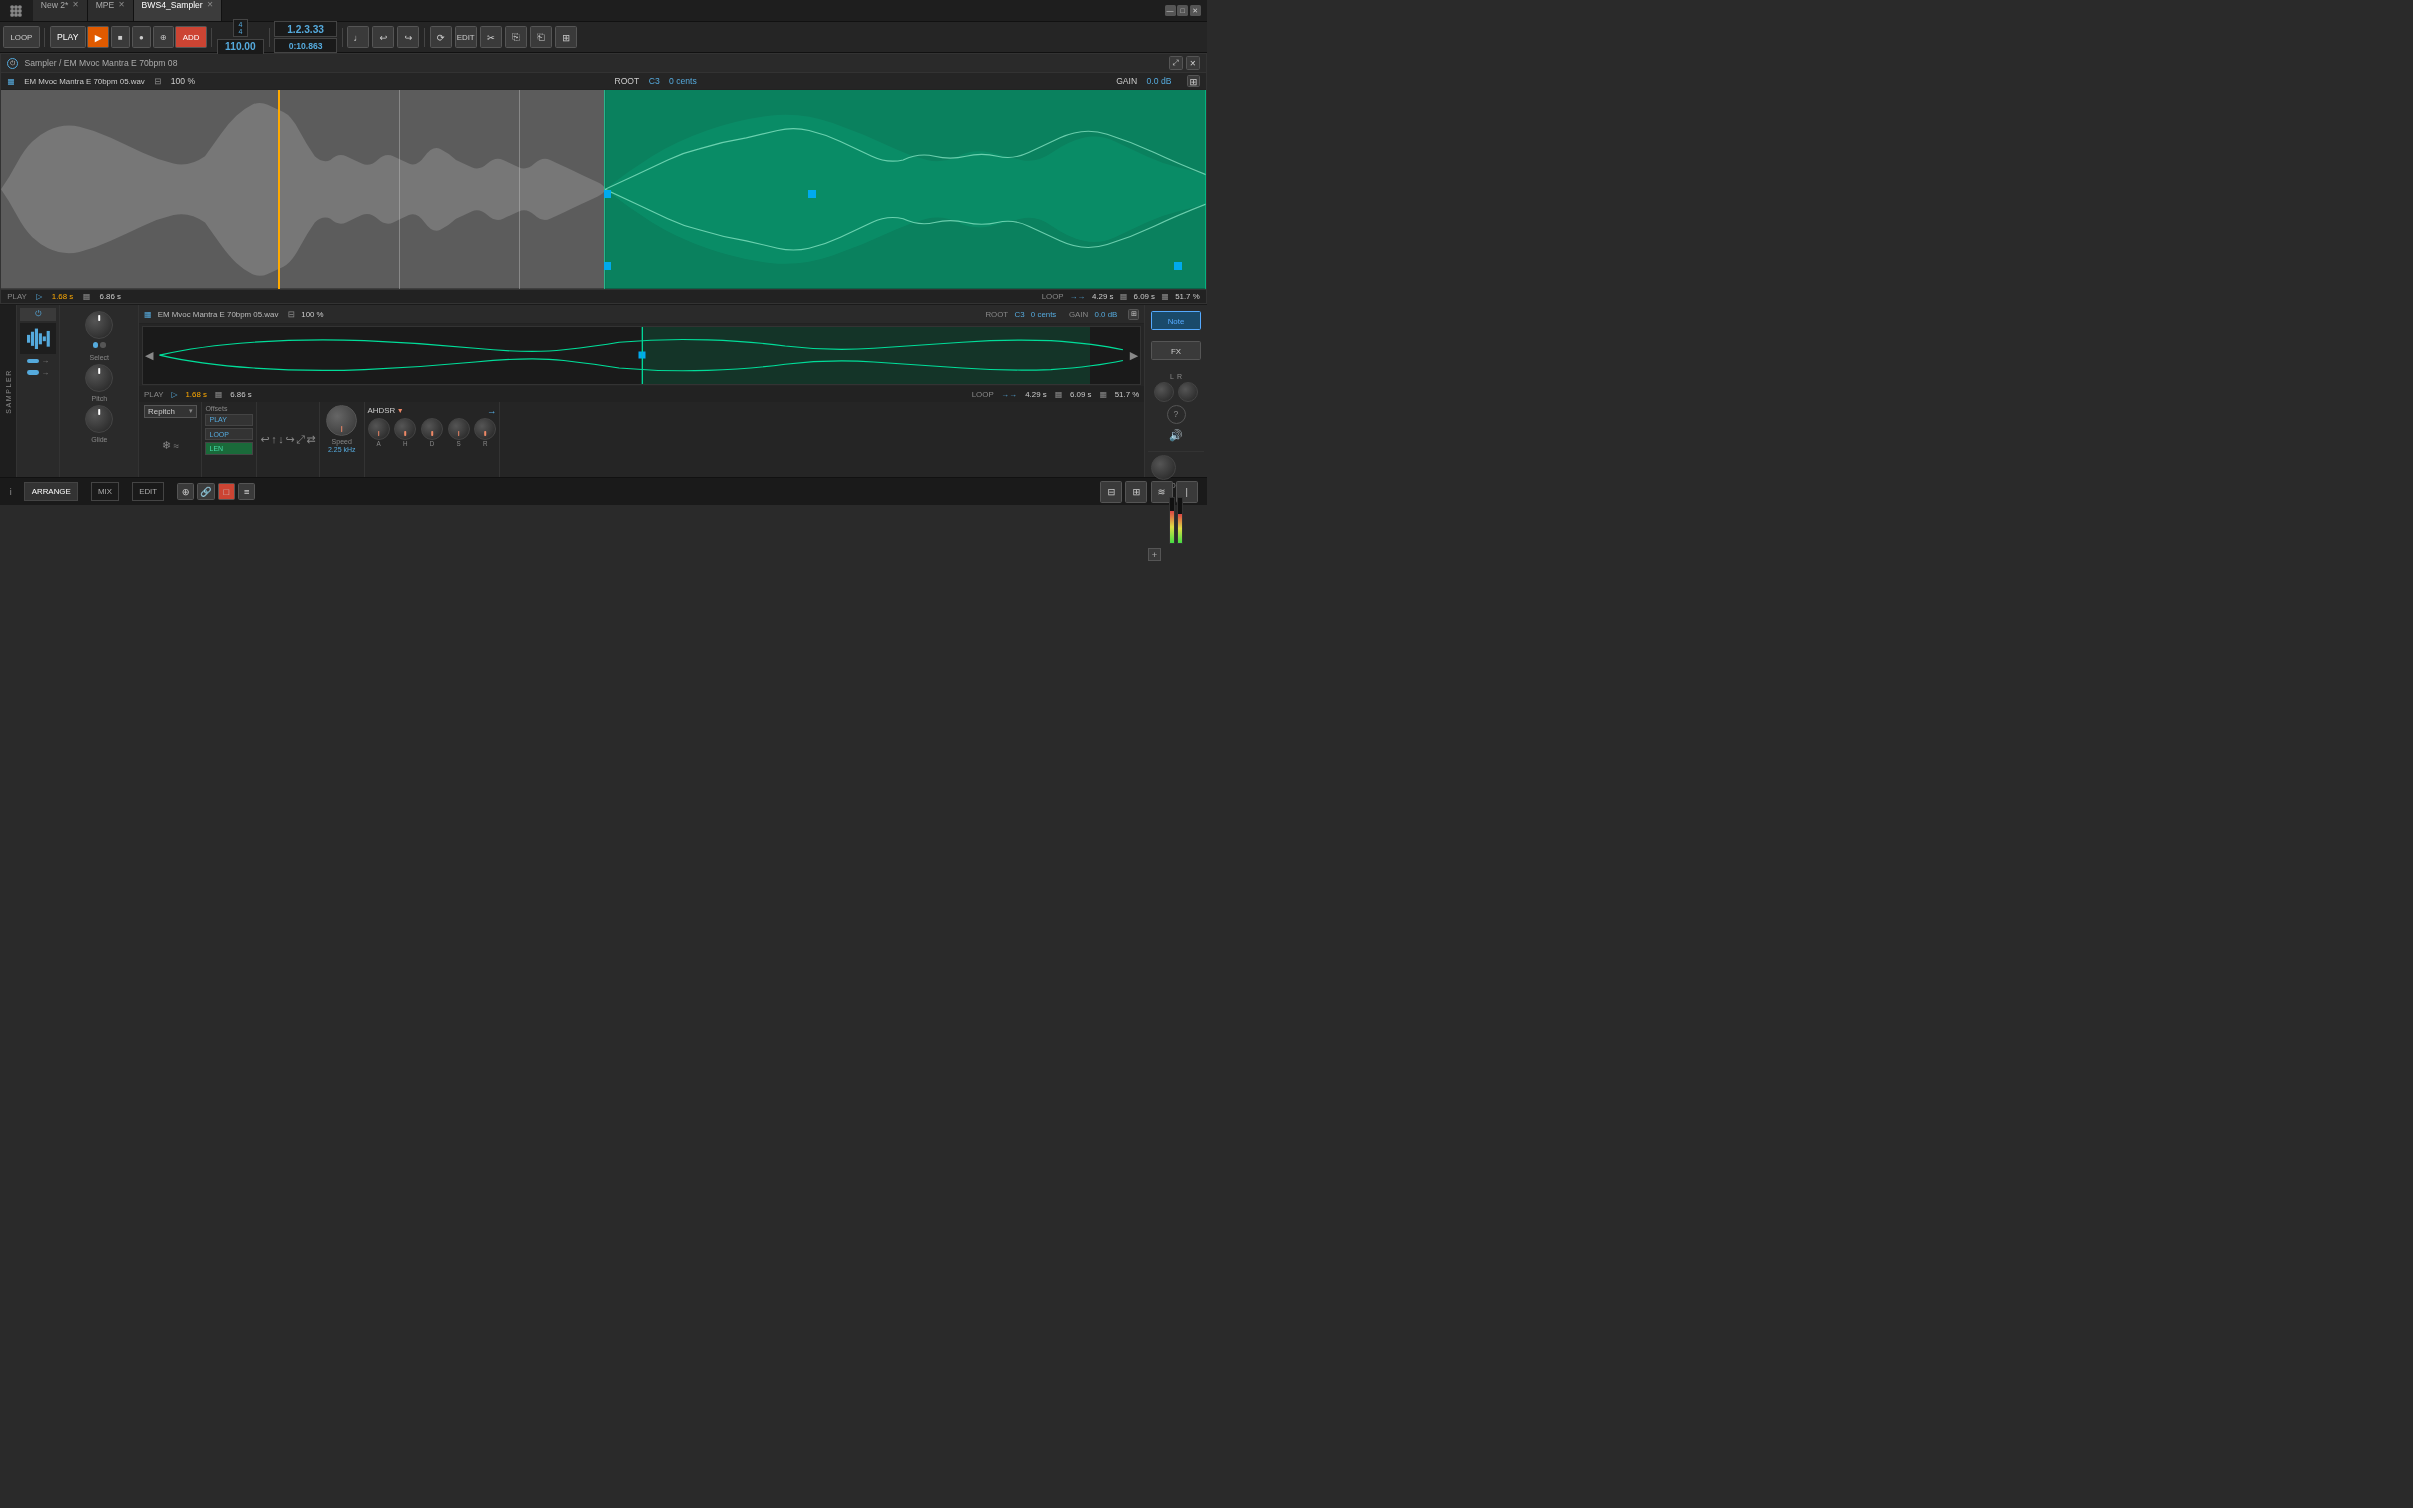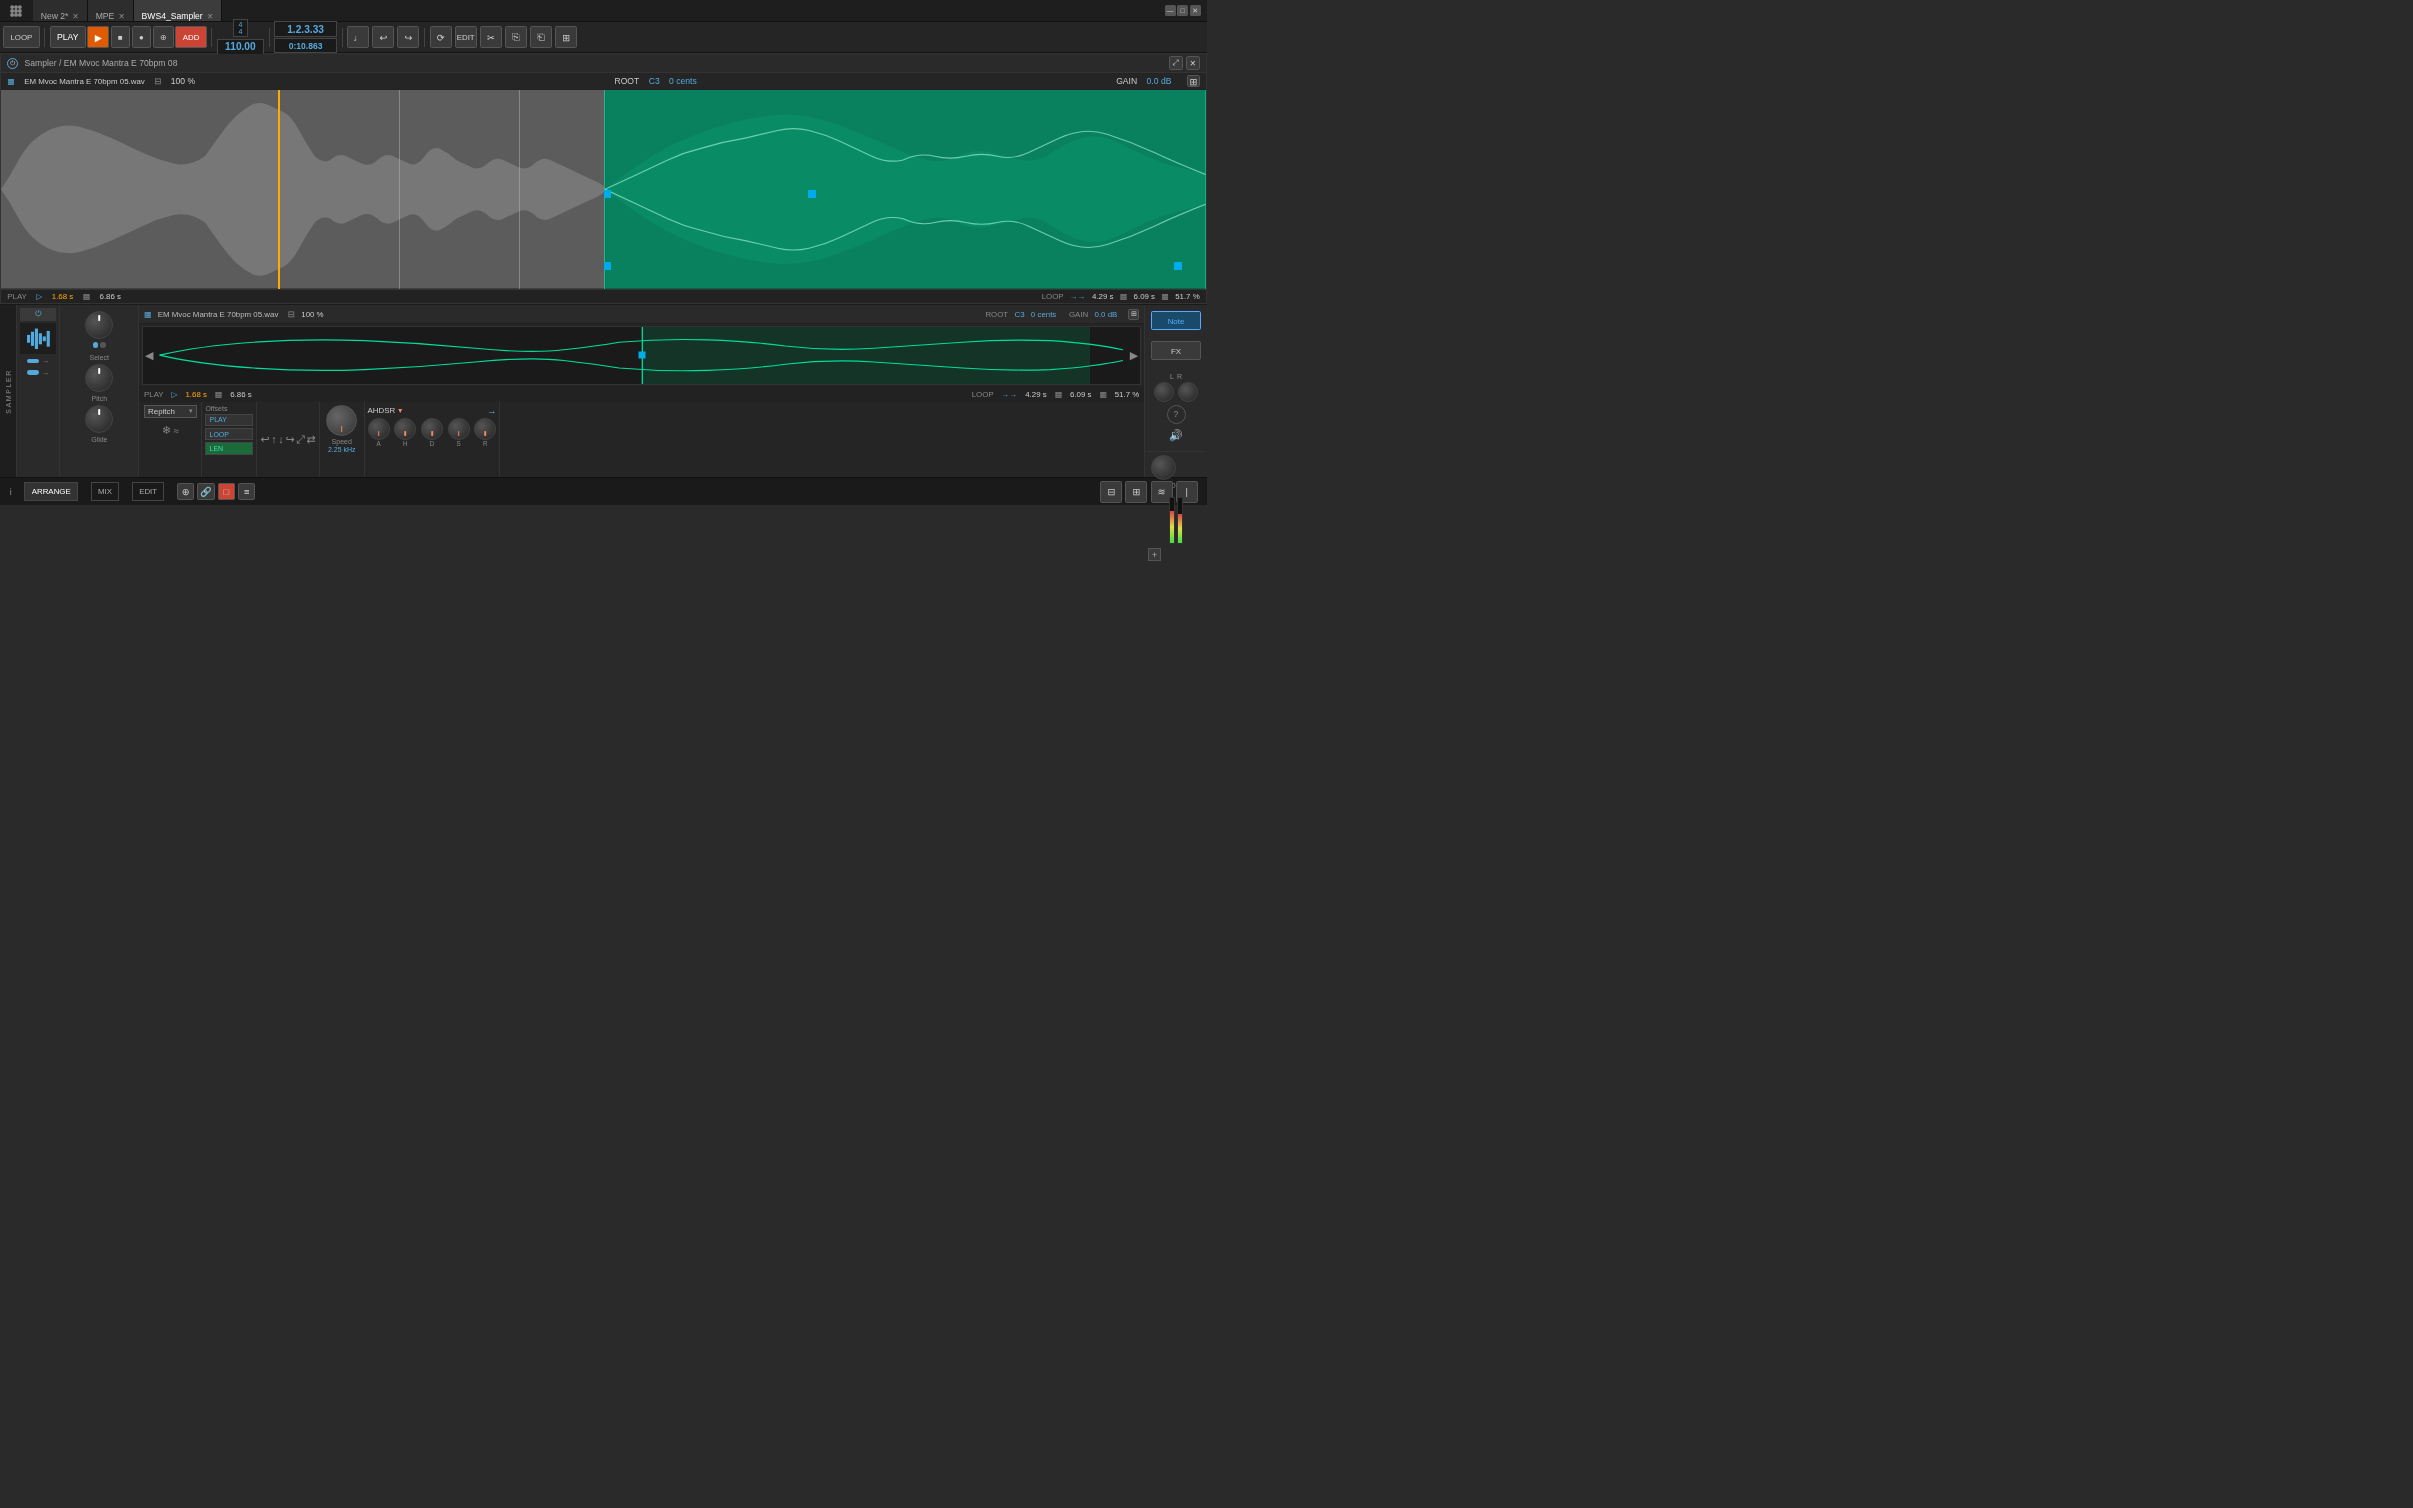--- a/index.html
+++ b/index.html
@@ -25,21 +25,21 @@
     .tabs-area {
       display: flex;
       align-items: center;
       height: 100%;
       flex: 1;
     }
     .tab {
       height: 100%;
       padding: 0 7.9px;
       display: flex;
-      align-items: flex-end;
+      align-items: flex-start;
       gap: 3.9px;
       background: #2d2d2d;
       border-right: 0.8px solid #111;
       font-size: 8.6px;
       color: #aaa;
       cursor: pointer;
     }
     .tab.active {
       background: #3c3c3c;
       color: #fff;
@@ -781,21 +781,21 @@
       <span style="color:#5ad;">→→</span>
       <span style="color:#ccc;">4.29 s</span>
       <span style="color:#888;">▦</span>
       <span style="color:#ccc;">6.09 s</span>
       <span style="color:#888;">▦</span>
       <span style="color:#ccc;">51.7 %</span>
     </div>
 
     <div style="flex:1;display:flex;">
 
-      <div style="padding:3.1px 4.7px;display:flex;flex-direction:column;gap:5px;border-right:0.8px solid #333;width:63px;">
+      <div style="padding:3.1px 4.7px;display:flex;flex-direction:column;gap:20px;border-right:0.8px solid #333;width:63px;">
         <div style="display:flex;align-items:center;gap:1.6px;background:#333;border:0.8px solid #555;padding:0.8px 3.1px;cursor:pointer;">
           <span style="font-size:7.9px;color:#ccc;">Repitch</span>
           <span style="color:#888;font-size:7px;margin-left:auto;">▾</span>
         </div>
         <div style="display:flex;align-items:center;justify-content:center;gap:2.4px;margin-top:1.6px;">
           <span style="color:#888;font-size:11px;cursor:pointer;">❄</span>
           <span style="color:#888;font-size:9.4px;cursor:pointer;">≈</span>
         </div>
       </div>
 

